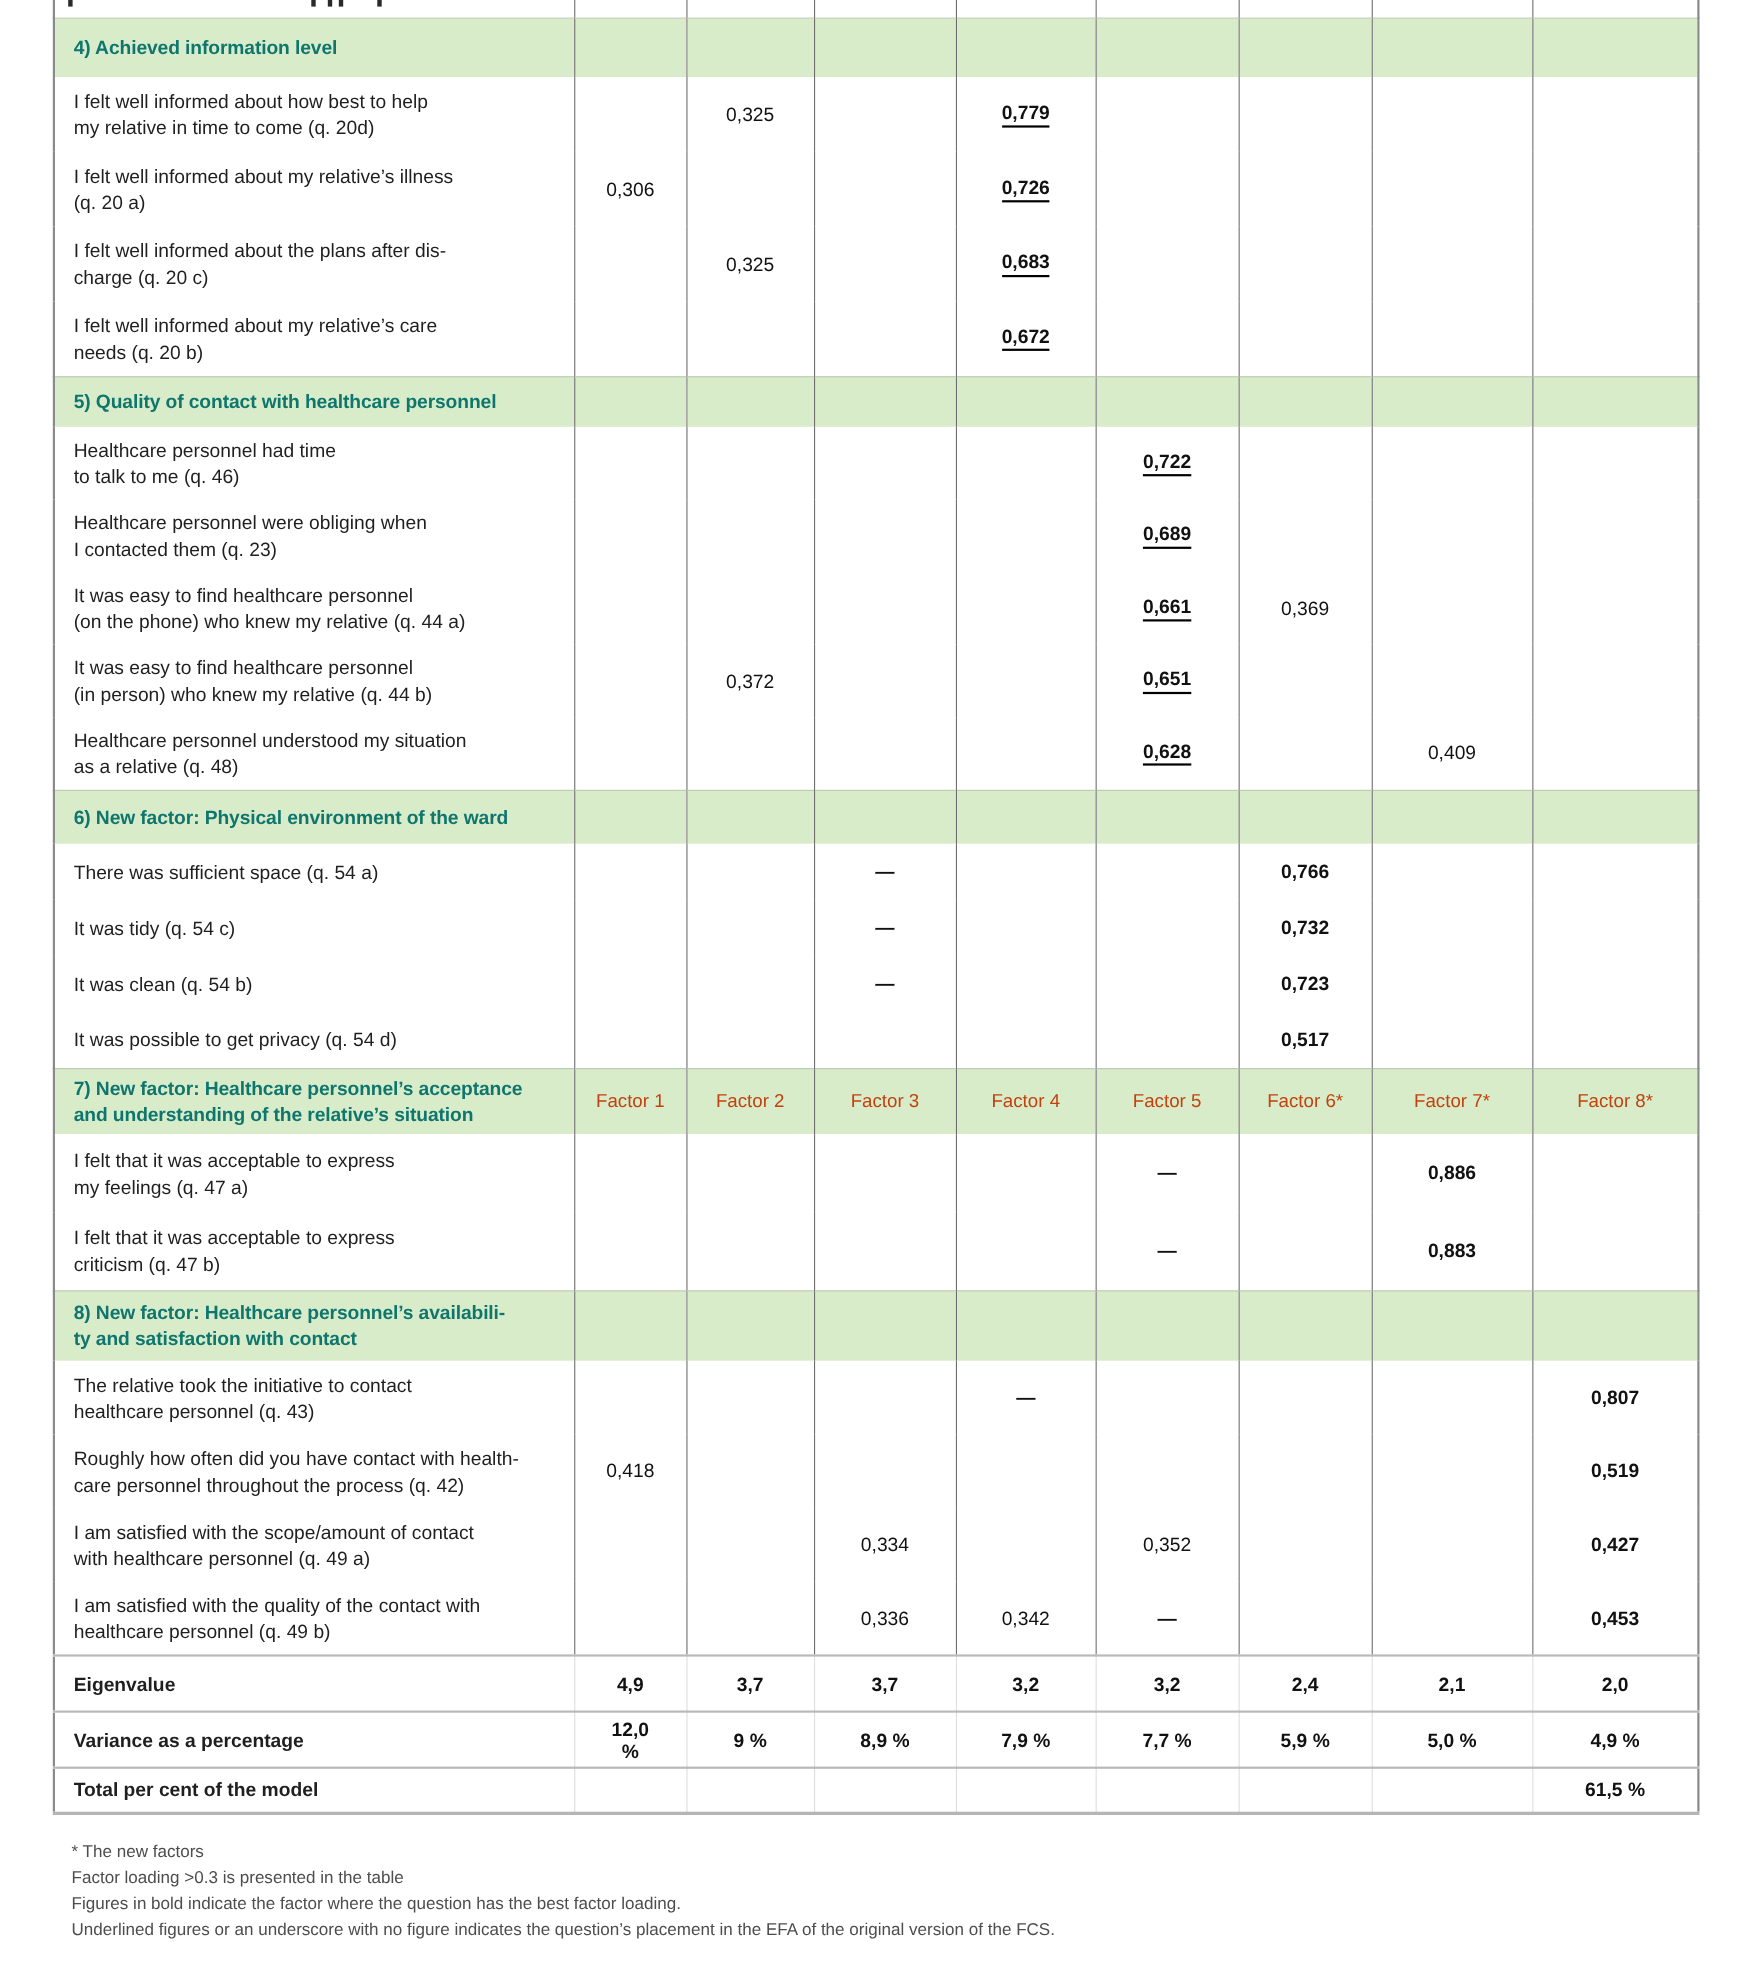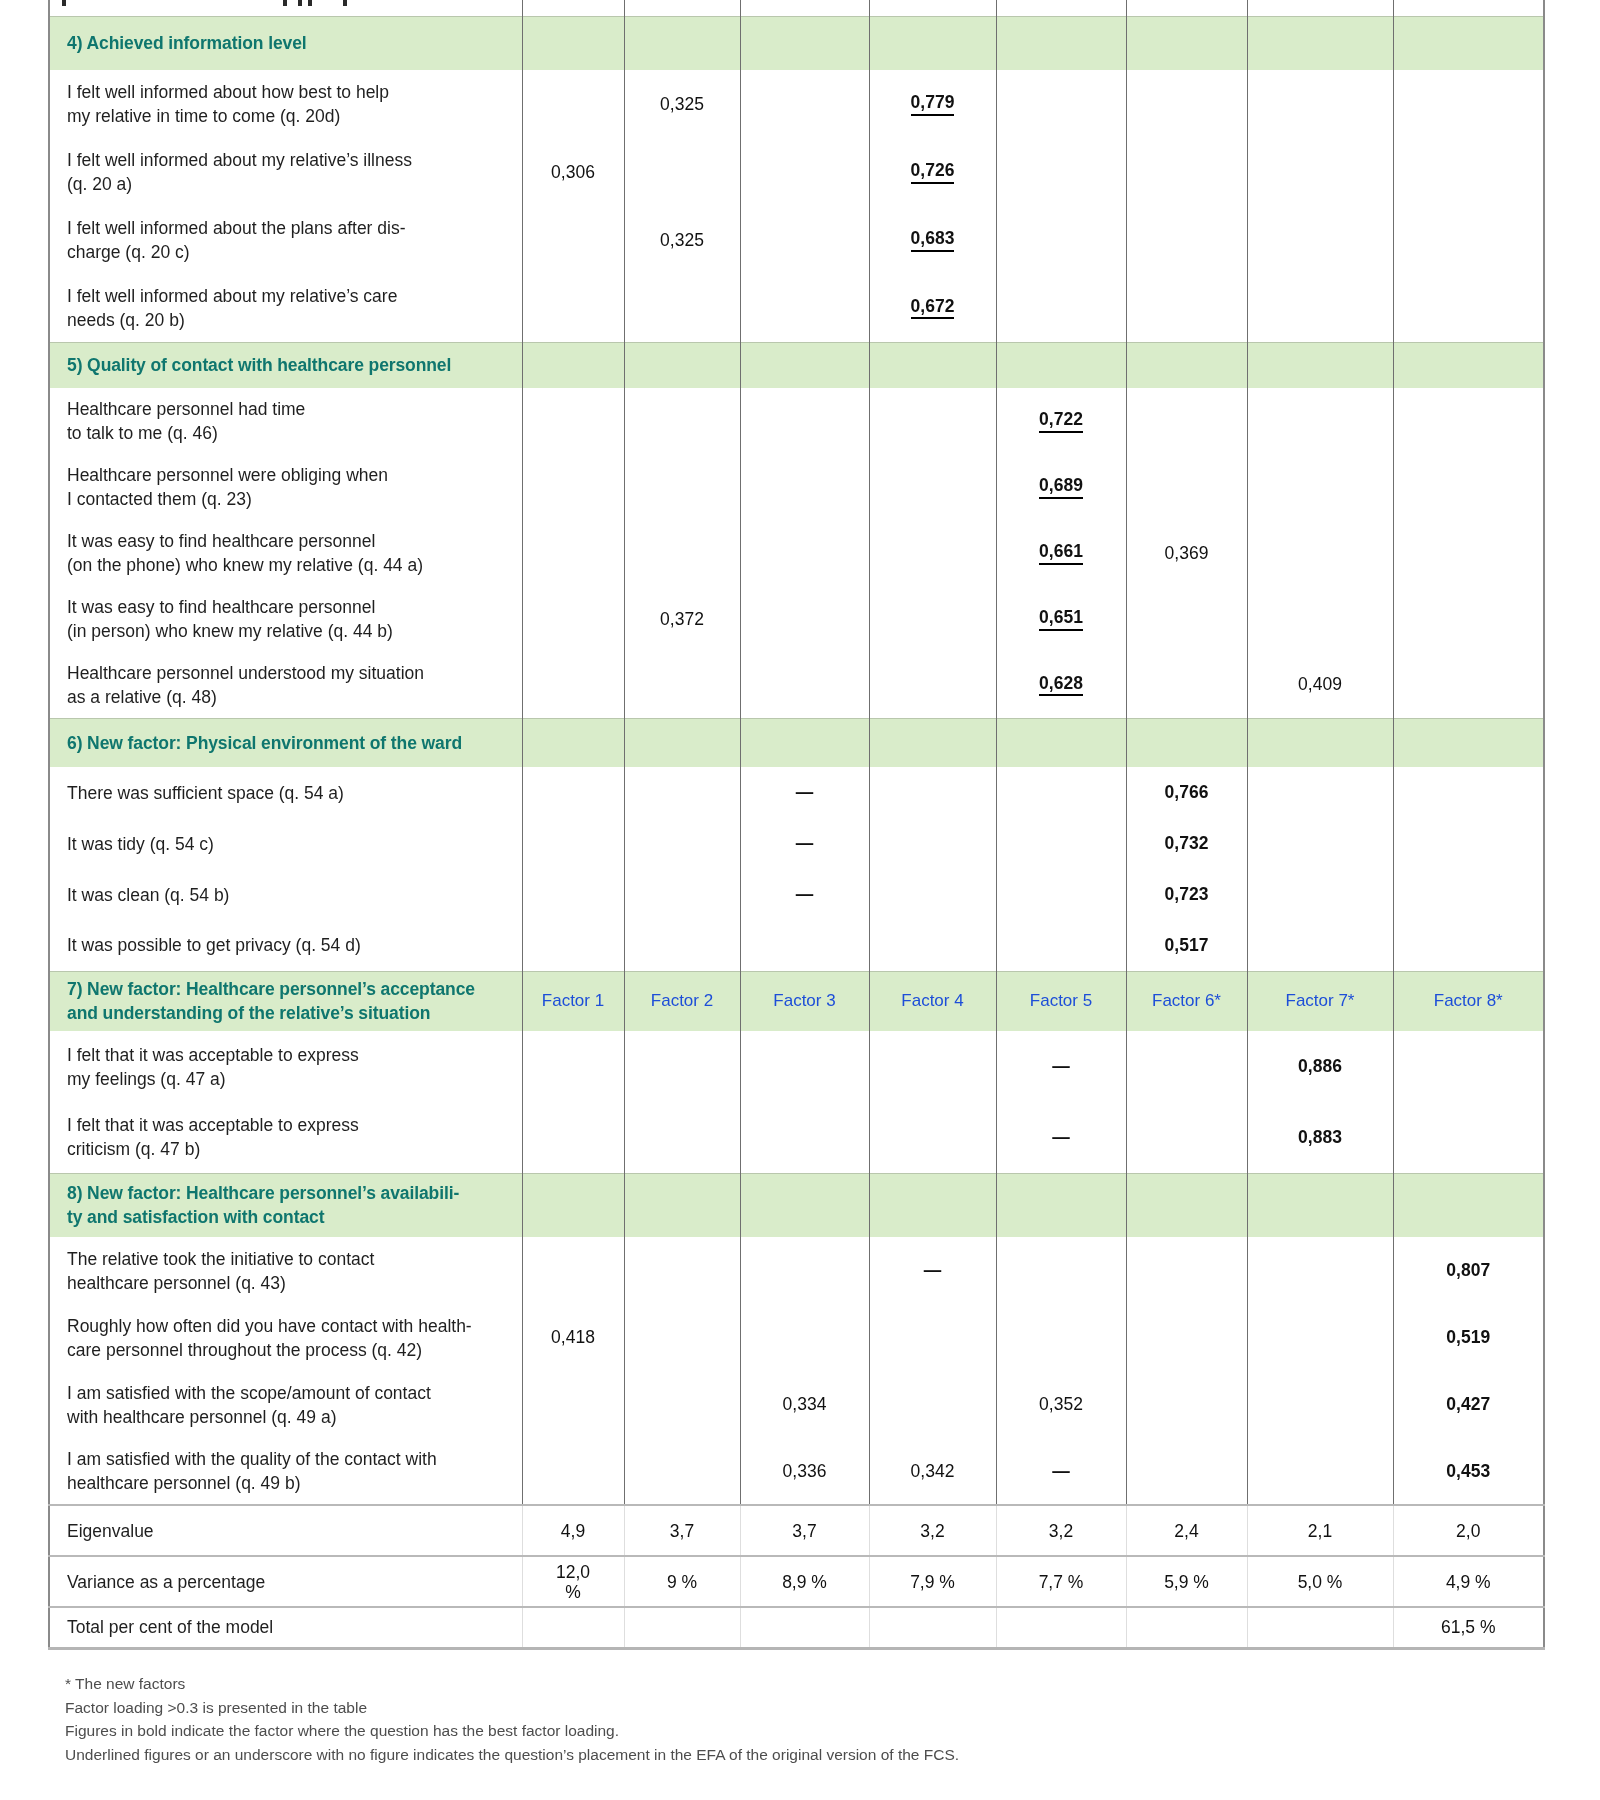--- a/index.html
+++ b/index.html
@@ -6,27 +6,27 @@
   .page{position:relative;width:1600px;height:1800px;background:#fff;overflow:hidden;
         font-family:"Liberation Sans",sans-serif;color:#1c1c1c;}
   .tablewrap{position:absolute;left:48px;top:0;}
   table.factor{border-collapse:collapse;table-layout:fixed;width:1495px;
         border-left:2px solid #8a8a8a;border-right:2px solid #8a8a8a;border-bottom:3px solid #b5b5b5;}
   td{vertical-align:middle;overflow:hidden;}
   td.qcell{padding:4px 10px 4px 17px;font-size:17.5px;line-height:24px;color:#1f1f1f;text-align:left;}
   td.fcell{border-left:1px solid #6f6f6f;text-align:center;font-size:17.5px;color:#111;}
   tr.ghead td{background:#d9ecca;border-top:1px solid #b9c7ad;}
   tr.ghead td.qcell{font-weight:bold;font-size:17.5px;letter-spacing:-0.1px;color:#0f766e;}
-  tr.ghead td.fcell{font-weight:normal;font-size:17px;color:#1d4ed8;}
+  tr.ghead td.fcell{font-weight:normal;font-size:17px;color:#c2410c;}
   .v-plain{font-weight:400;}
   .v-bold{font-weight:700;font-size:18px;margin-top:20px;}
   .v-bu{font-weight:700;font-size:18px;}
   .v-bu .u{display:inline-block;border-bottom:2.5px solid #000;padding-bottom:1px;line-height:1.15;}
   .v-dash{font-weight:700;font-size:18px;}
-  tr.summary td{border-left:1px solid #dedede;}
+  tr.summary td{border-left:1px solid #dedede;font-weight:bold;}
   tr.summary{border-top:2px solid #b9b9b9;}
   tr.summary td.qcell{font-size:17.5px;}
   tr.summary td.fcell{border-left:1px solid #dedede;font-size:17.5px;white-space:pre-line;line-height:20px;}
   tr.clipped td{border-left:1px solid #6f6f6f;}
   tr.clipped td:first-child{border-left:none;position:relative;}
   .dot{position:absolute;top:0;width:4px;height:6px;background:#2a2a2a;}
   .footnotes{position:absolute;left:65px;top:1672px;width:1480px;
         font-size:15.5px;line-height:23.5px;color:#4d4d4d;font-weight:400;}
   .footnotes .fline{white-space:nowrap;}
 </style>

